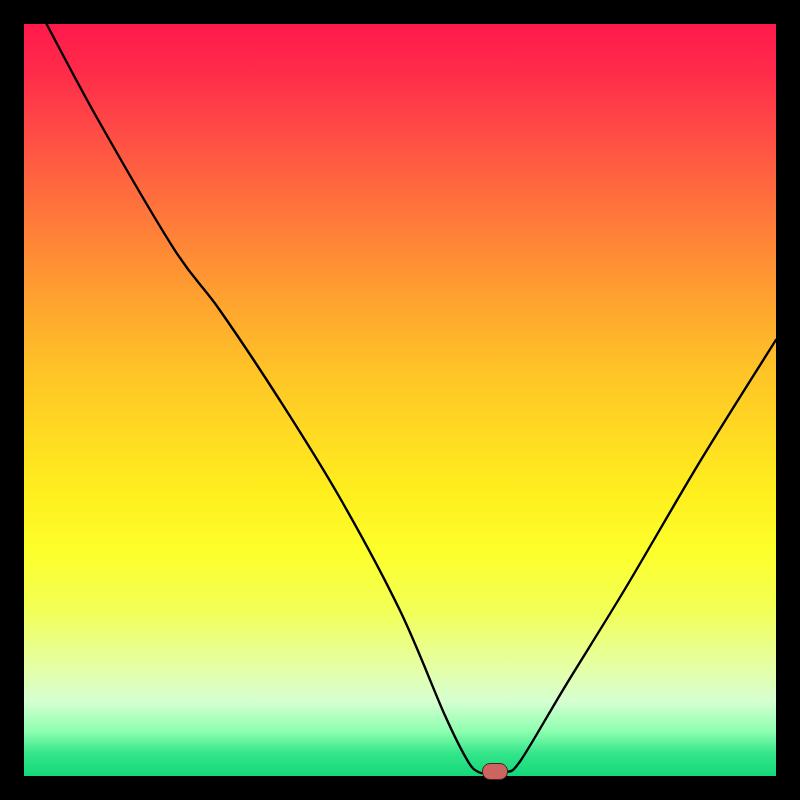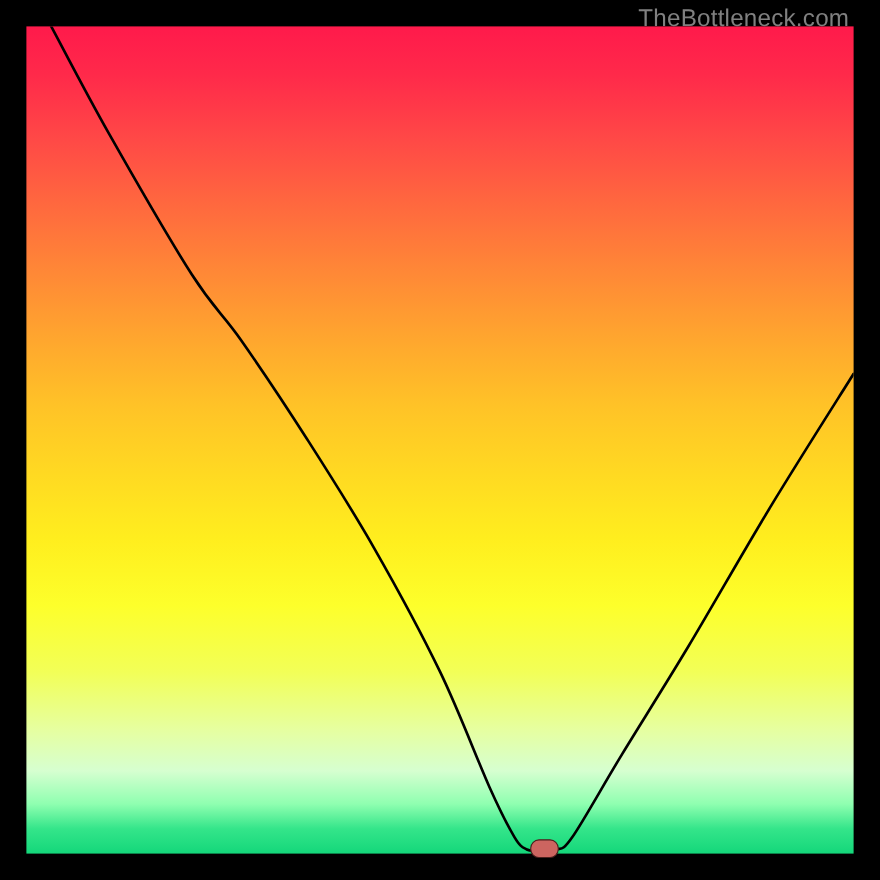--- a/index.html
+++ b/index.html
@@ -78,14 +78,13 @@
 
   <div class="plot">
 
     <svg class="curve" viewBox="0 0 752 752" preserveAspectRatio="none">
       <path id="curve-path" d="M 22.56 0.00 C 31.33 16.29, 53.89 60.16, 75.20 97.76 C 96.51 135.36, 130.35 194.27, 150.40 225.60 C 170.45 256.93, 177.97 260.69, 195.52 285.76 C 213.07 310.83, 235.63 344.67, 255.68 376.00 C 275.73 407.33, 295.79 438.67, 315.84 473.76 C 335.89 508.85, 358.45 550.21, 376.00 586.56 C 393.55 622.91, 409.84 666.77, 421.12 691.84 C 432.40 716.91, 438.04 727.56, 443.68 736.96 C 449.32 746.36, 451.20 746.23, 454.96 748.24 C 458.72 750.25, 461.85 748.99, 466.24 748.99 C 470.63 748.99, 476.27 750.25, 481.28 748.24 C 486.29 746.23, 486.29 751.37, 496.32 736.96 C 506.35 722.55, 523.89 690.59, 541.44 661.76 C 558.99 632.93, 579.04 601.60, 601.60 564.00 C 624.16 526.40, 651.73 477.52, 676.80 436.16 C 701.87 394.80, 739.47 335.89, 752.00 315.84" fill="none" stroke="#000" stroke-width="2.4" stroke-linejoin="round" stroke-linecap="round"></path>
     </svg>
 
     <div class="marker" id="marker" style="left: 458px; top: 739.488px;"></div>
   </div>
 
-  <div class="watermark">TheBottleneck.com</div>
 </div>
 
 </body></html>

